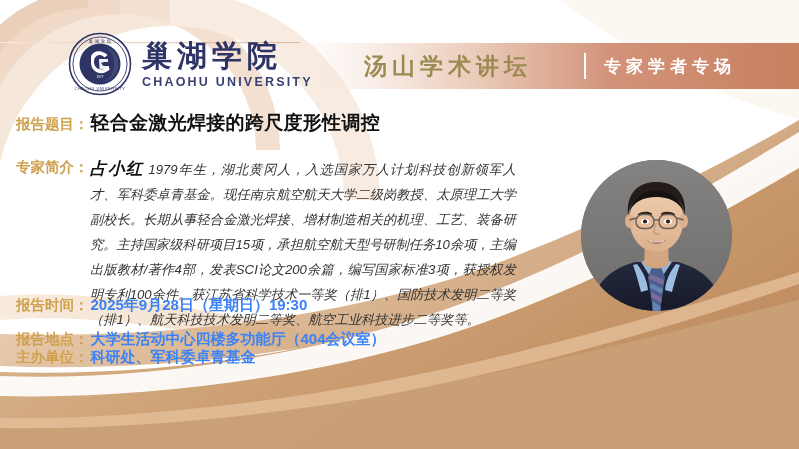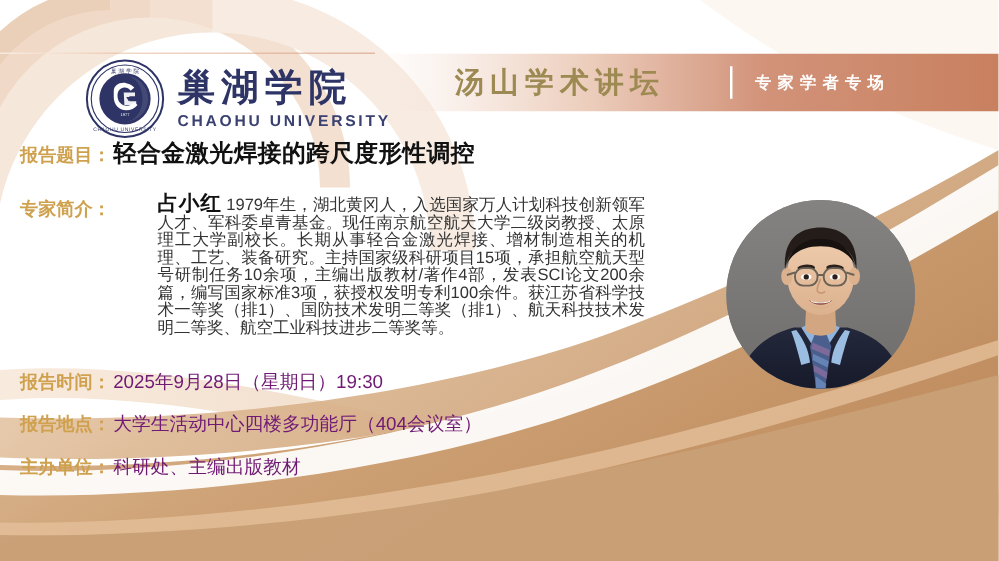--- a/index.html
+++ b/index.html
@@ -46,29 +46,29 @@
   }
   .banner-sep {
     position:absolute; left:280px; top:50%;
     transform:translateY(-50%);
     width:2px; height:26px; background:#ffffff;
   }
   .banner-sub {
     position:absolute; left:300px; top:50%;
     transform:translateY(-50%);
     font-family:"DejaVu Serif", serif;
-    font-size:13px; font-weight:bold;
+    font-size:17px; font-weight:bold;
     color:#ffffff; letter-spacing:5px;
     white-space:nowrap;
   }
 
   
   .logo-block {
     position:absolute; left:68px; top:32px;
-    display:flex; align-items:center; z-index:7;margin-top:15px;
+    display:flex; align-items:center; z-index:7;
   }
   .logo-seal { width:64px; height:64px; flex:0 0 auto; }
   .logo-text { margin-left:10px; }
   .logo-cn {
     font-family:"DejaVu Serif", serif;
     font-size:30px; font-weight:bold;
     color:#2e3566; letter-spacing:5px;
     line-height:1.15; white-space:nowrap;
   }
   .logo-en {
@@ -92,35 +92,36 @@
   }
   .title-val {
     font-size:19px; font-weight:bold; color:#111111;
     letter-spacing:0.3px; white-space:nowrap;
     margin-left:2px;
   }
 
   .row-bio { position:absolute; left:16px; top:156px; width:500px; }
   .bio-label { position:absolute; left:0; top:2px; }
   .bio-body {
-    margin-left:110px;
-    font-size:13.2px; line-height:14px;
+    margin-left:74px;
+    font-size:13.2px; line-height:25px;
     color:#333333; text-align:justify;
     text-justify:inter-character;
+    font-style:italic;
   }
   .bio-name {
     font-size:16.5px; font-weight:bold; color:#111111;
     letter-spacing:0.5px;
   }
 
   .row-time   { position:absolute; left:16px; top:296px; display:flex; align-items:flex-start; }
   .row-place  { position:absolute; left:16px; top:330px; display:flex; align-items:baseline; }
-  .row-host   { position:absolute; left:16px; top:364px; display:flex; align-items:flex-start; }
+  .row-host   { position:absolute; left:16px; top:348px; display:flex; align-items:flex-start; }
   .info-val {
-    font-size:15px; font-weight:normal; color:#701a75;
+    font-size:15px; font-weight:bold; color:#3b82f6;
     white-space:nowrap; margin-left:2px;
   }
 
   
   .portrait-wrap {
     position:absolute; left:581px; top:160px;
     width:151px; height:151px; z-index:7;
   }
   .portrait-clip {
     width:151px; height:151px; border-radius:50%;
@@ -308,17 +309,17 @@
       <span class="info-val">2025年9月28日（星期日）19:30</span>
     </div>
 
     <div class="row-place">
       <span class="label">报告地点：</span>
       <span class="info-val">大学生活动中心四楼多功能厅（404会议室）</span>
     </div>
 
     <div class="row-host">
       <span class="label">主办单位：</span>
-      <span class="info-val">科研处、主编出版教材</span>
+      <span class="info-val">科研处、军科委卓青基金</span>
     </div>
 
   </div>
 </div>
 
 </body></html>

